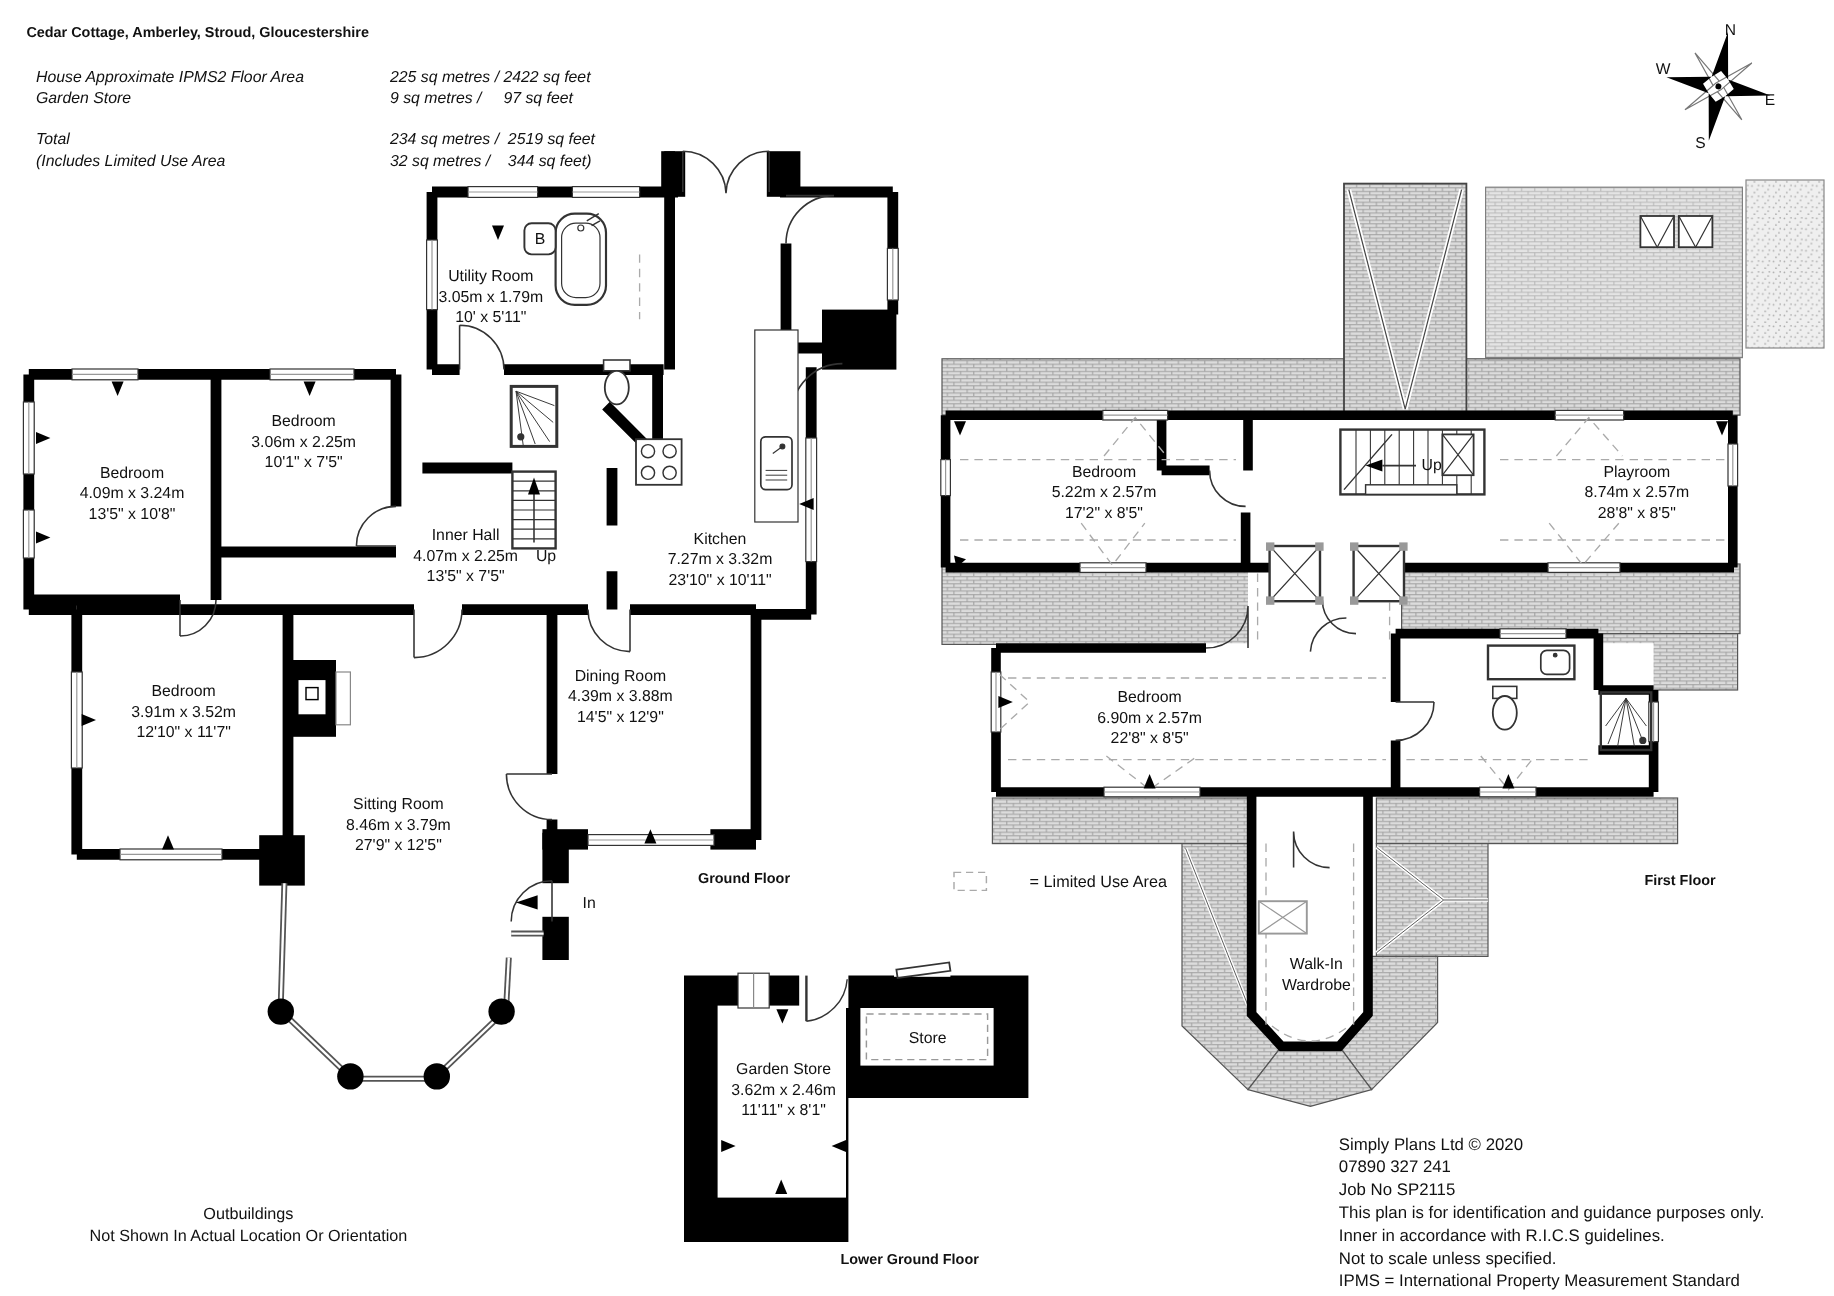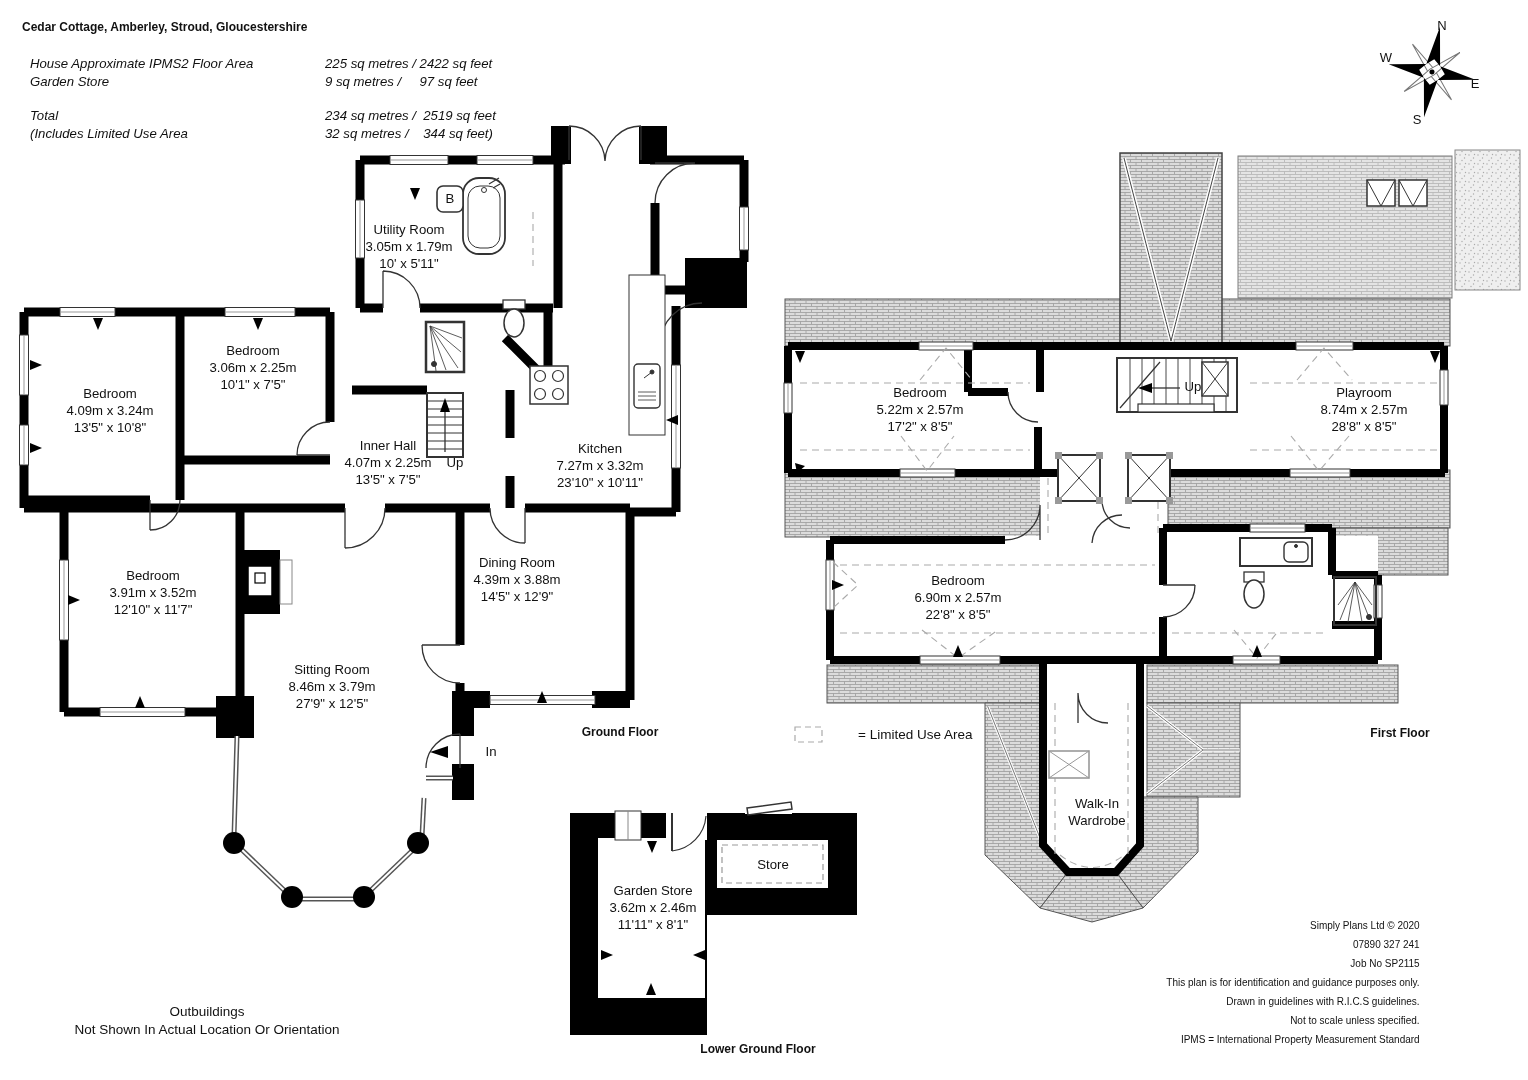--- a/index.html
+++ b/index.html
@@ -10,22 +10,22 @@
        font-size:13.2px;line-height:1.3;white-space:nowrap;}
   .lbl span{display:block;}
   .floor-title{font-weight:bold;font-size:12px;}
   .hdr-title{position:absolute;left:22px;top:20px;font-weight:bold;font-size:12px;white-space:nowrap;}
   .hdr-table{position:absolute;left:30px;top:55px;font-size:13.2px;line-height:18px;}
   .hdr-row{display:flex;width:482px;font-style:italic;}
   .hdr-row .hl{width:295px;text-align:left;}
   .hdr-row .hv{width:187px;white-space:pre;}
   .gap-row{height:16px;}
   .legend{position:absolute;left:831px;top:727px;font-size:13.5px;margin-left:27px;}
-  .footer{position:absolute;left:1293px;top:916px;transform:translateX(-50%);
-          text-align:right;font-size:10px;line-height:19px;white-space:nowrap;}
+  .footer{position:absolute;left:1293px;top:944px;transform:translateX(-50%);
+          text-align:left;font-size:14px;line-height:19px;white-space:nowrap;}
   .outb{position:absolute;left:207px;top:1003px;transform:translateX(-50%);
         text-align:center;font-size:13.5px;line-height:18px;white-space:nowrap;}
   .compass-letter{position:absolute;transform:translate(-50%,-50%);font-size:13px;}
   .wrap2{white-space:normal;width:96px;}
 </style>
 </head>
 <body>
 
 <div id="page">
 
@@ -498,18 +498,18 @@
 <div class="outb">
   <span style="display:block">Outbuildings</span>
   <span style="display:block">Not Shown In Actual Location Or Orientation</span>
 </div>
 
 <div class="footer">
   <span style="display:block">Simply Plans Ltd © 2020</span>
   <span style="display:block">07890 327 241</span>
   <span style="display:block">Job No SP2115</span>
   <span style="display:block">This plan is for identification and guidance purposes only.</span>
-  <span style="display:block">Drawn in guidelines with R.I.C.S guidelines.</span>
+  <span style="display:block">Inner in accordance with R.I.C.S guidelines.</span>
   <span style="display:block">Not to scale unless specified.</span>
   <span style="display:block">IPMS = International Property Measurement Standard</span>
 </div>
 
 </div>
 
 </body></html>

